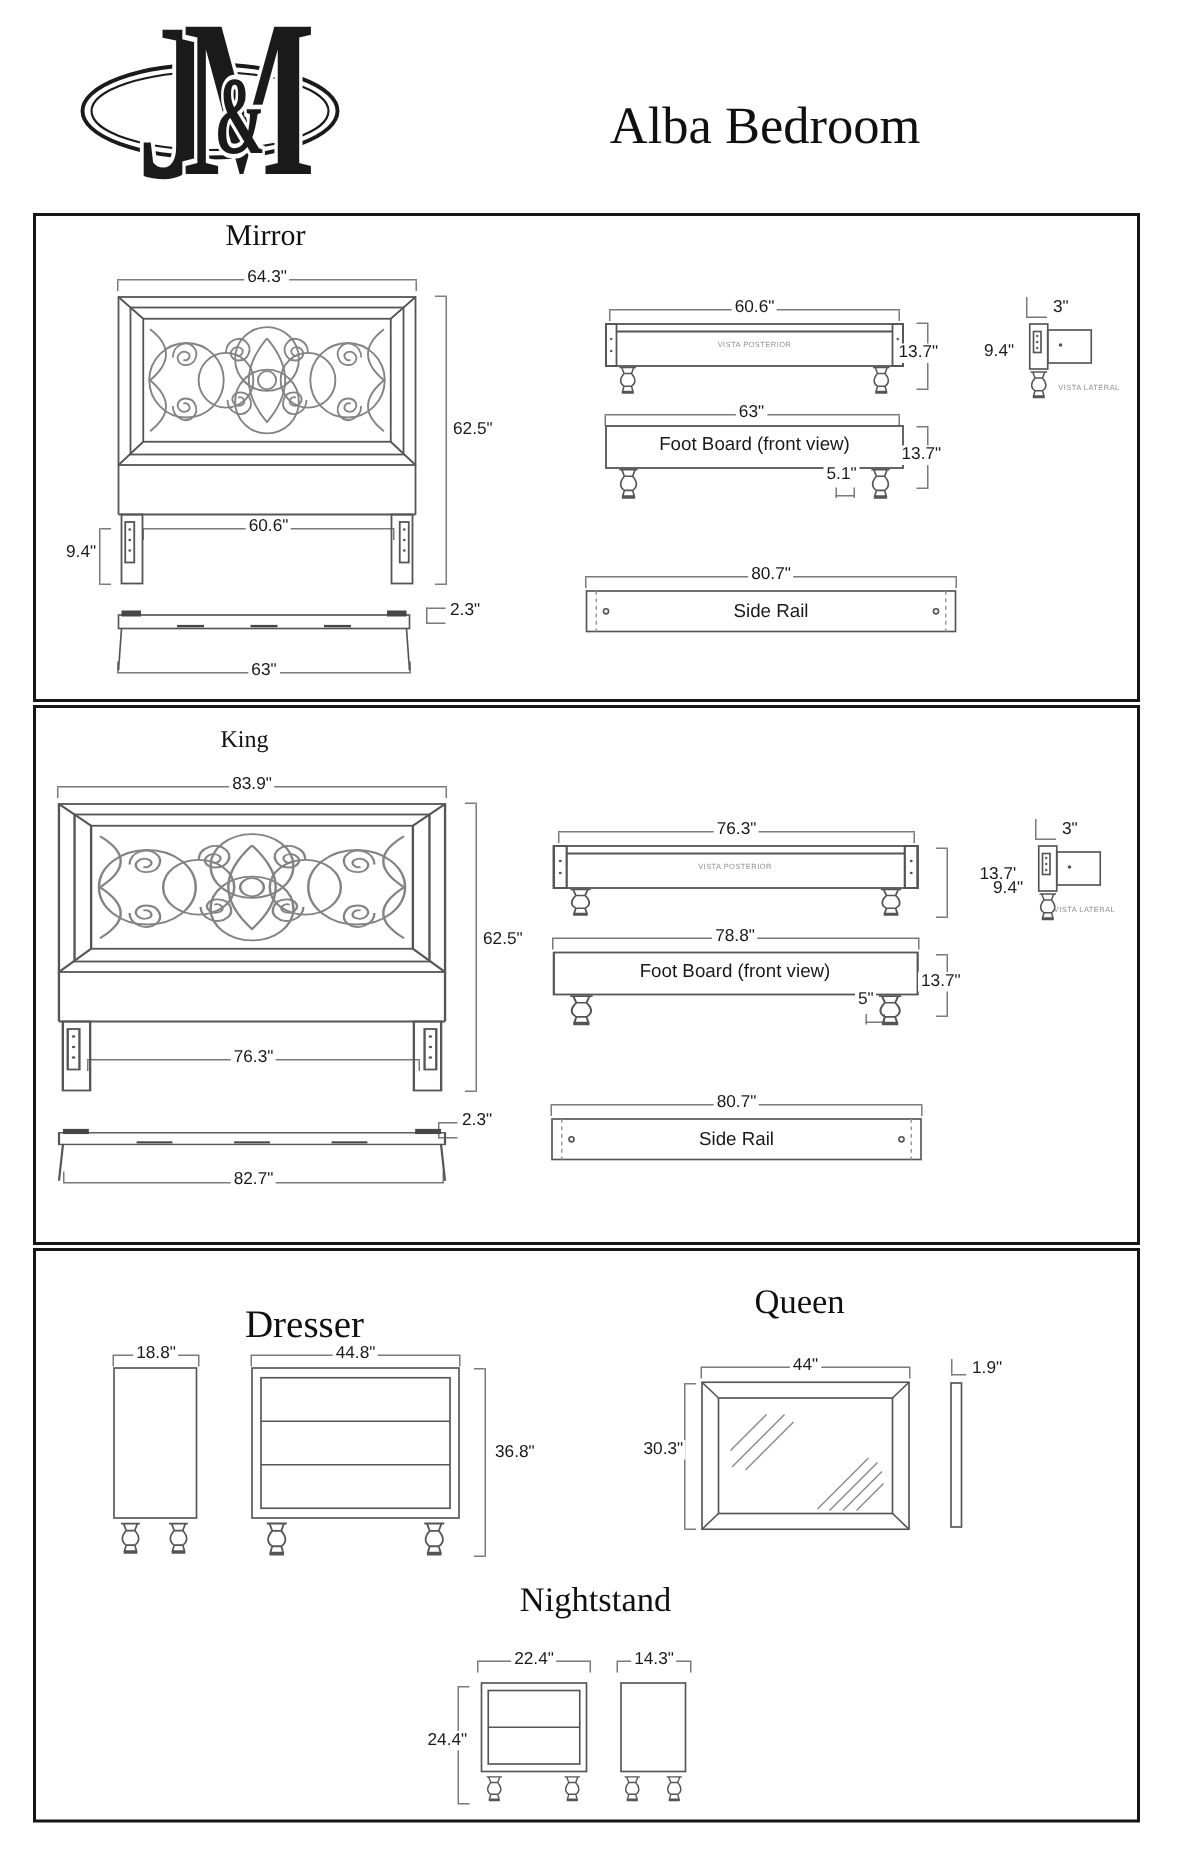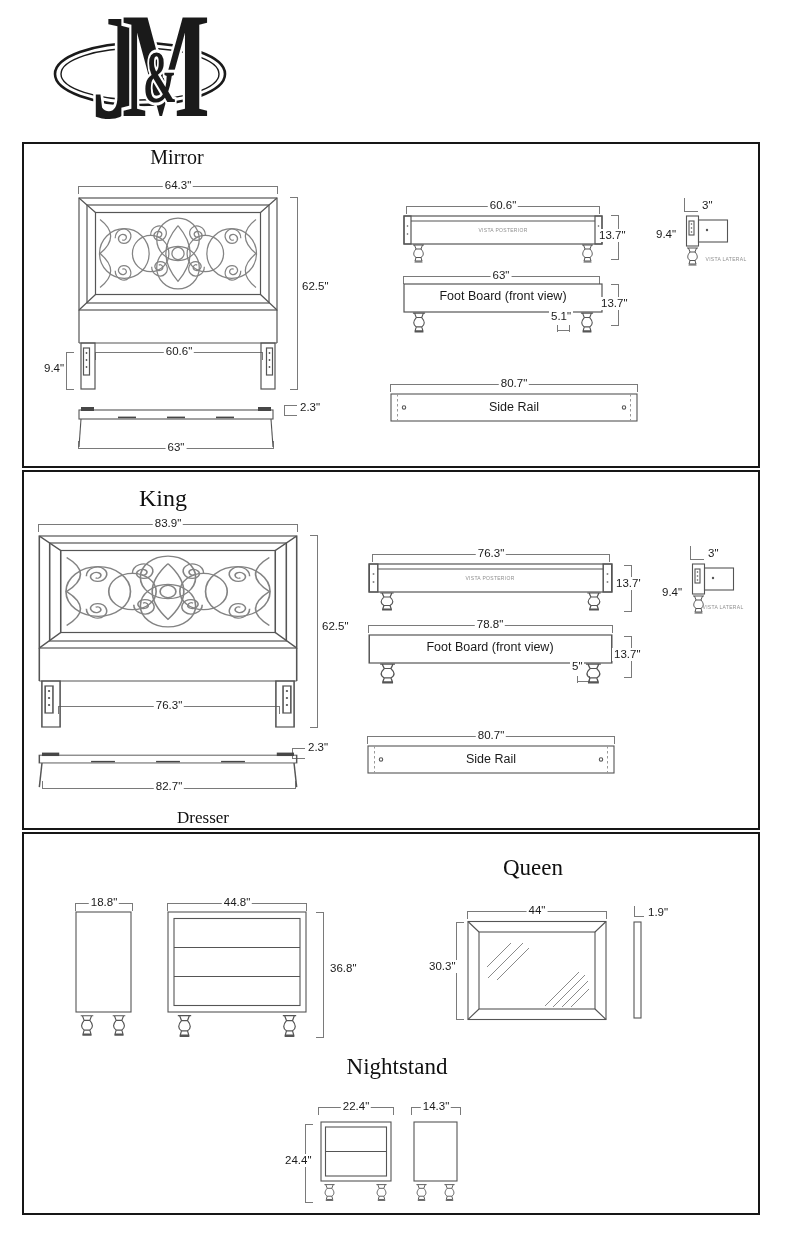--- a/index.html
+++ b/index.html
@@ -150,20 +150,21 @@
 
   <svg class="d" style="left:52px;top:6px;width:180px;height:130px" viewBox="0 0 180 130">
     <ellipse cx="88" cy="68" rx="85" ry="31" fill="none" stroke="#1a1a1a" stroke-width="2.6"></ellipse>
     <ellipse cx="88" cy="68" rx="79" ry="26" fill="none" stroke="#1a1a1a" stroke-width="1.4"></ellipse>
     <g font-family="'Liberation Serif',serif" font-weight="bold" fill="#1a1a1a" stroke="#fff" stroke-width="7" paint-order="stroke" text-anchor="middle">
       <text transform="translate(66,112) scale(0.72,1)" font-size="150">J</text>
       <text transform="translate(114,110) scale(0.62,1)" font-size="150">M</text>
       <text transform="translate(108,96) scale(0.55,1)" font-size="74" stroke-width="6">&amp;</text>
     </g>
   </svg>
+  <div class="title c" style="left:510px;top:64px;font-size:35px">Alba Bedroom</div>
 
   <div class="sect" style="top:142px;height:326px"></div>
   <div class="title c" style="left:177px;top:146px;font-size:20px">Mirror</div>
 
   <svg class="d" style="left:78px;top:197px;width:200px;height:193px" viewBox="0 0 200 193">
       <use href="#hb"></use>
     </svg>
   <div class="dh lt" style="left:78px;top:186px;width:200px"></div>
   <div class="lbl c" style="left:178px;top:179px">64.3"</div>
   <div class="dv lr" style="left:290px;top:197px;height:193px"></div>
@@ -210,21 +211,21 @@
 
   <svg class="d" style="left:682px;top:214px;width:50px;height:56px" viewBox="0 0 50 56">
       <use href="#lat"></use>
     </svg>
   <div class="ang" style="left:684px;top:198px;width:13px;height:13px"></div>
   <div class="lbl" style="left:700px;top:199px">3"</div>
   <div class="lbl" style="left:654px;top:228px">9.4"</div>
   <div class="vista c" style="left:726px;top:256px">VISTA LATERAL</div>
 
   <div class="sect" style="top:470px;height:360px"></div>
-  <div class="title c" style="left:163px;top:485px;font-size:24px">King</div>
+  <div class="title c" style="left:163px;top:485px;font-size:16px">King</div>
 
   <svg class="d" style="left:38px;top:535px;width:260px;height:193px" viewBox="0 0 200 193" preserveAspectRatio="none">
       <use href="#hb"></use>
     </svg>
   <div class="dh lt" style="left:38px;top:524px;width:260px"></div>
   <div class="lbl c" style="left:168px;top:517px">83.9"</div>
   <div class="dv lr" style="left:310px;top:535px;height:193px"></div>
   <div class="lbl" style="left:320px;top:620px">62.5"</div>
   <div class="dh lt" style="left:58px;top:706px;width:222px"></div>
   <div class="lbl c" style="left:169px;top:699px">76.3"</div>
@@ -237,21 +238,21 @@
   <div class="dh lb" style="left:42px;top:781px;width:254px"></div>
   <div class="lbl c" style="left:169px;top:780px">82.7"</div>
 
   <svg class="d" style="left:368px;top:562px;width:245px;height:50px" viewBox="0 0 200 50" preserveAspectRatio="none">
       <use href="#fbb"></use>
     </svg>
   <div class="vista c" style="left:490px;top:575px">VISTA POSTERIOR</div>
   <div class="dh lt" style="left:372px;top:554px;width:238px"></div>
   <div class="lbl c" style="left:491px;top:547px">76.3"</div>
   <div class="dv lr" style="left:624px;top:565px;height:47px"></div>
-  <div class="lbl" style="left:614px;top:577px">13.7'</div>
+  <div class="lbl" style="left:651px;top:577px">13.7'</div>
 
   <svg class="d" style="left:368px;top:633px;width:245px;height:52px" viewBox="0 0 200 52" preserveAspectRatio="none">
       <use href="#fbf"></use>
     </svg>
   <div class="lbl big c" style="left:490px;top:640px">Foot Board (front view)</div>
   <div class="dh lt" style="left:368px;top:625px;width:245px"></div>
   <div class="lbl c" style="left:490px;top:618px">78.8"</div>
   <div class="dv lr" style="left:624px;top:636px;height:42px"></div>
   <div class="lbl" style="left:612px;top:648px">13.7"</div>
   <div class="lbl" style="left:570px;top:660px">5"</div>
@@ -267,21 +268,21 @@
   <svg class="d" style="left:688px;top:562px;width:50px;height:56px" viewBox="0 0 50 56">
       <use href="#lat"></use>
     </svg>
   <div class="ang" style="left:690px;top:546px;width:13px;height:13px"></div>
   <div class="lbl" style="left:706px;top:547px">3"</div>
   <div class="lbl" style="left:660px;top:586px">9.4"</div>
   <div class="vista c" style="left:723px;top:604px">VISTA LATERAL</div>
 
   <div class="sect" style="top:832px;height:383px"></div>
 
-  <div class="title c" style="left:203px;top:808px;font-size:17px">Dresser</div>
+  <div class="title c" style="left:203px;top:868px;font-size:26px">Dresser</div>
   <svg class="d" style="left:75px;top:910px;width:58px;height:130px" viewBox="0 0 58 130">
     <rect x="1" y="2" width="55" height="100" fill="none" stroke="#555" stroke-width="1.1"></rect>
     <use href="#foot" x="4" y="104" width="16" height="23"></use>
     <use href="#foot" x="36" y="104" width="16" height="23"></use>
   </svg>
   <div class="dh lt" style="left:75px;top:903px;width:58px"></div>
   <div class="lbl c" style="left:104px;top:896px">18.8"</div>
   <svg class="d" style="left:167px;top:910px;width:140px;height:130px" viewBox="0 0 140 130">
     <g fill="none" stroke="#555" stroke-width="1.1">
       <rect x="1" y="2" width="138" height="100"></rect>

